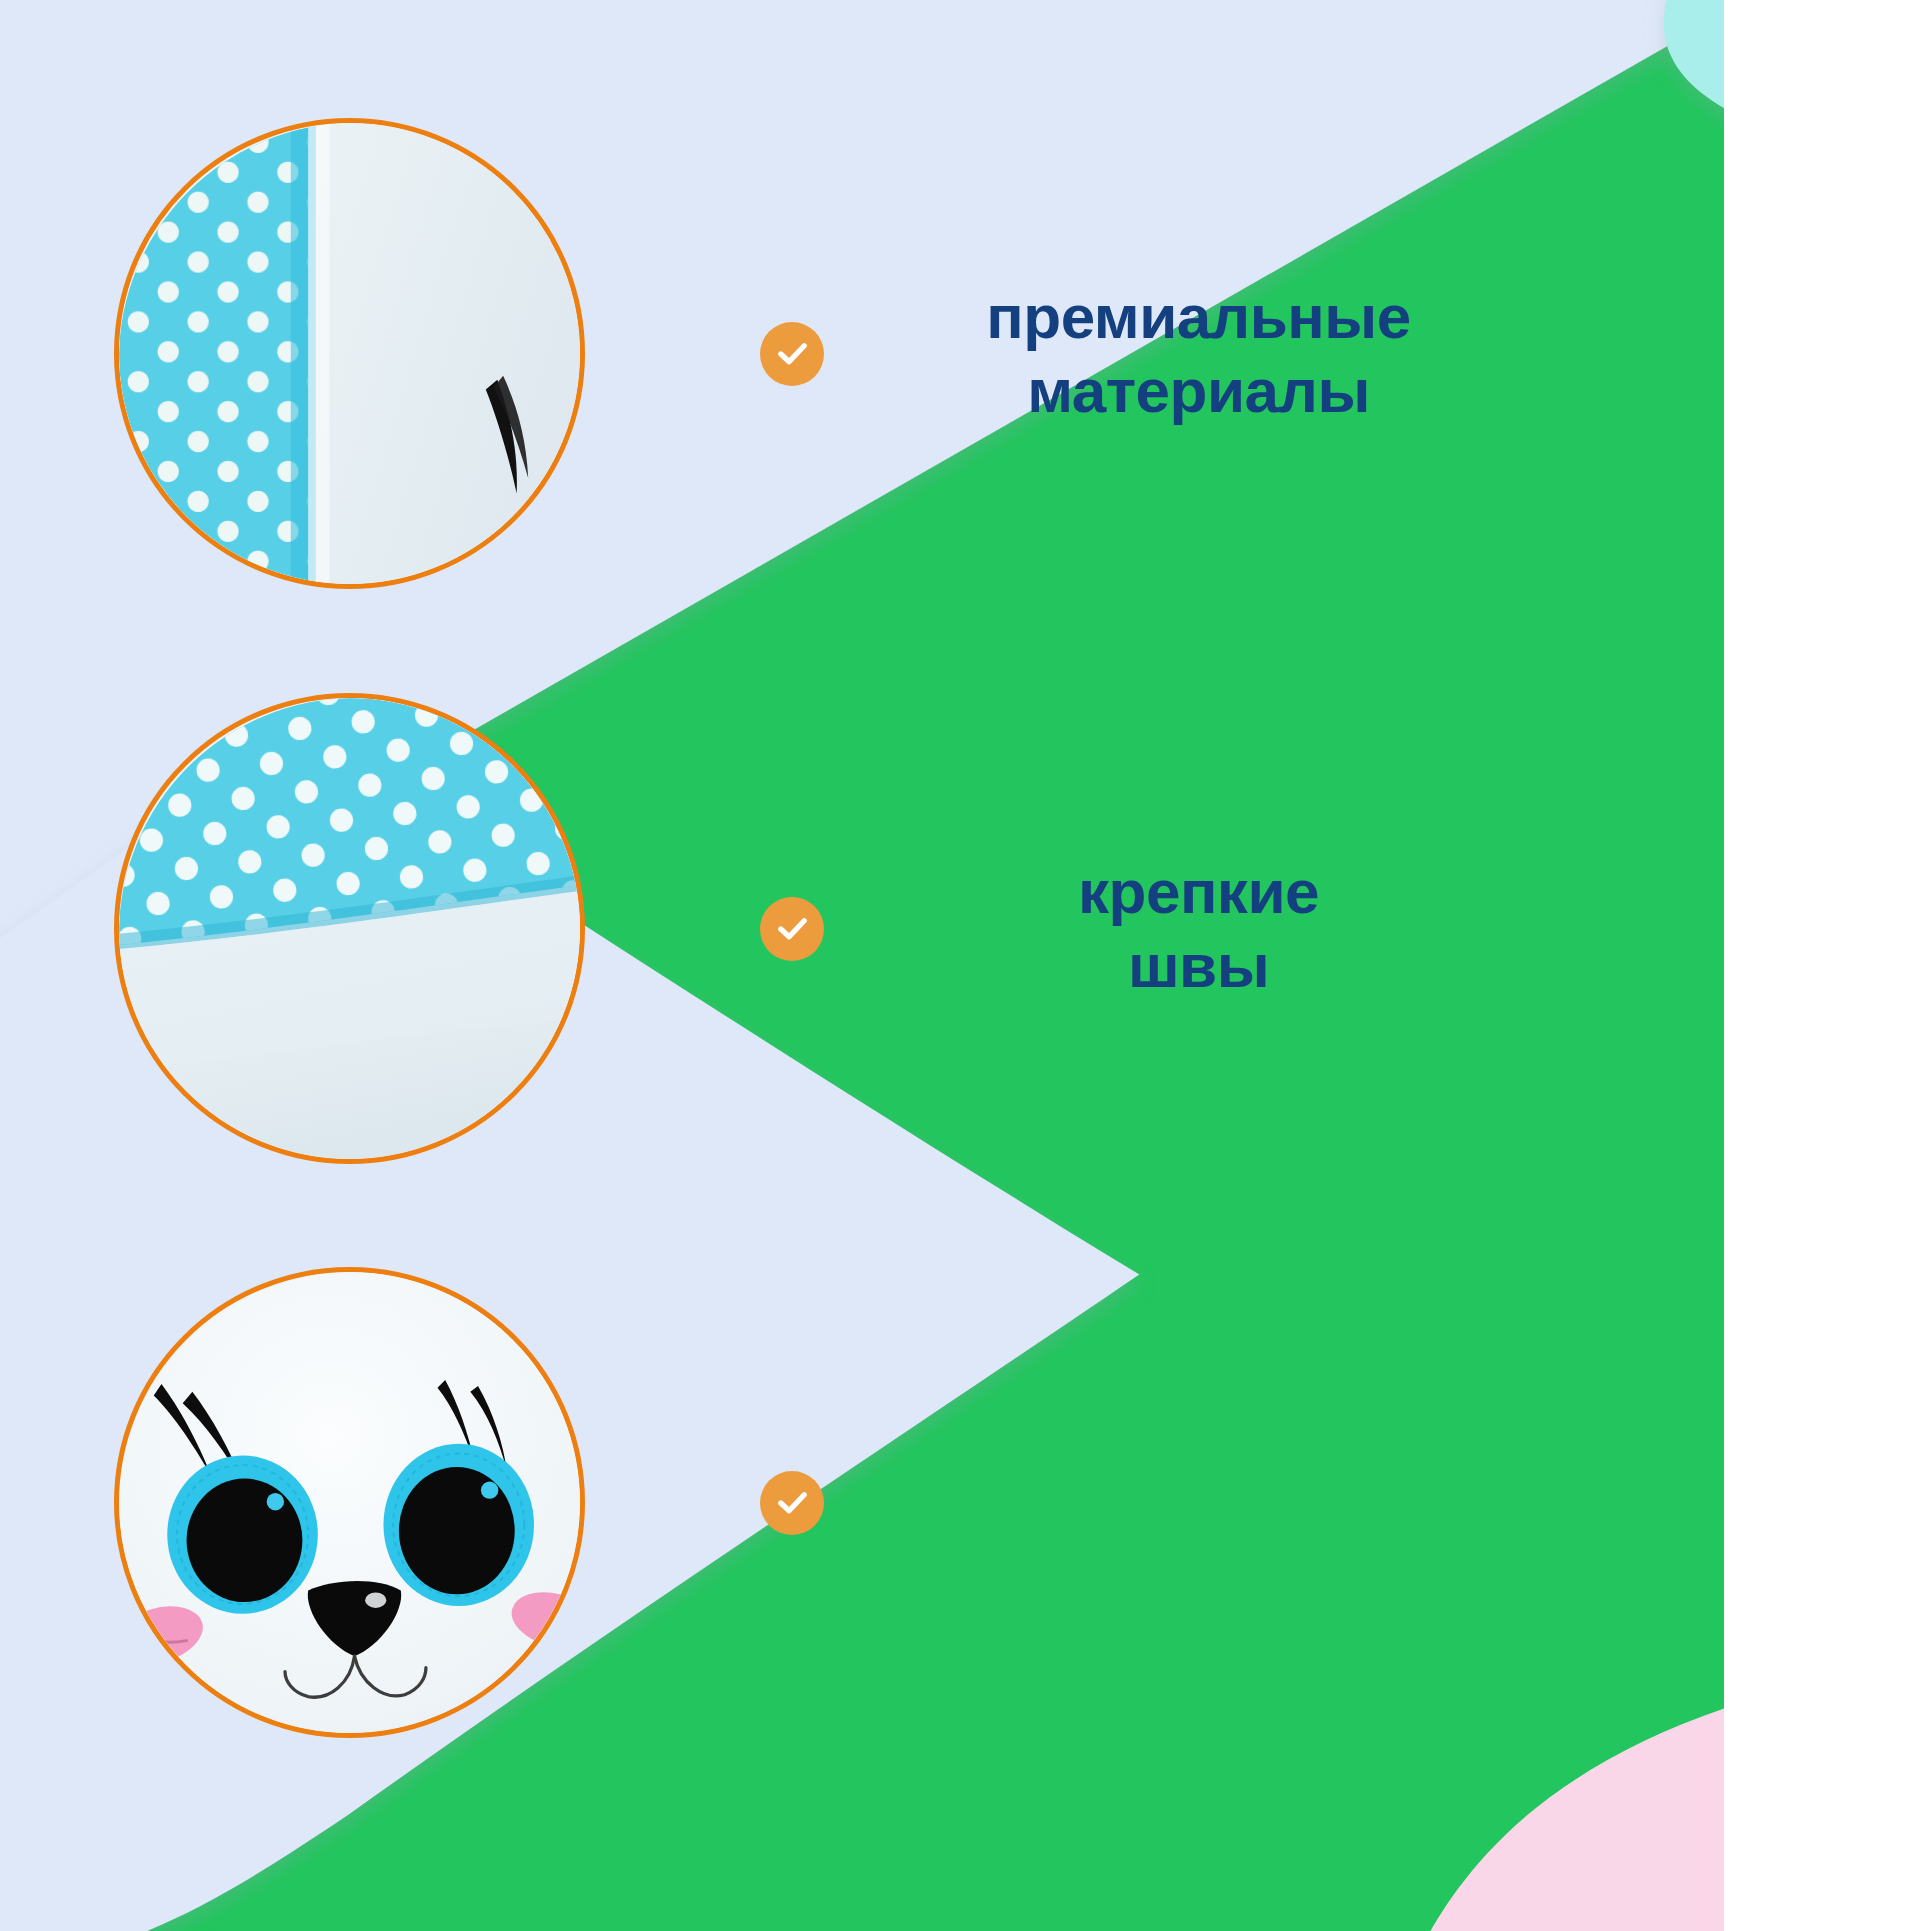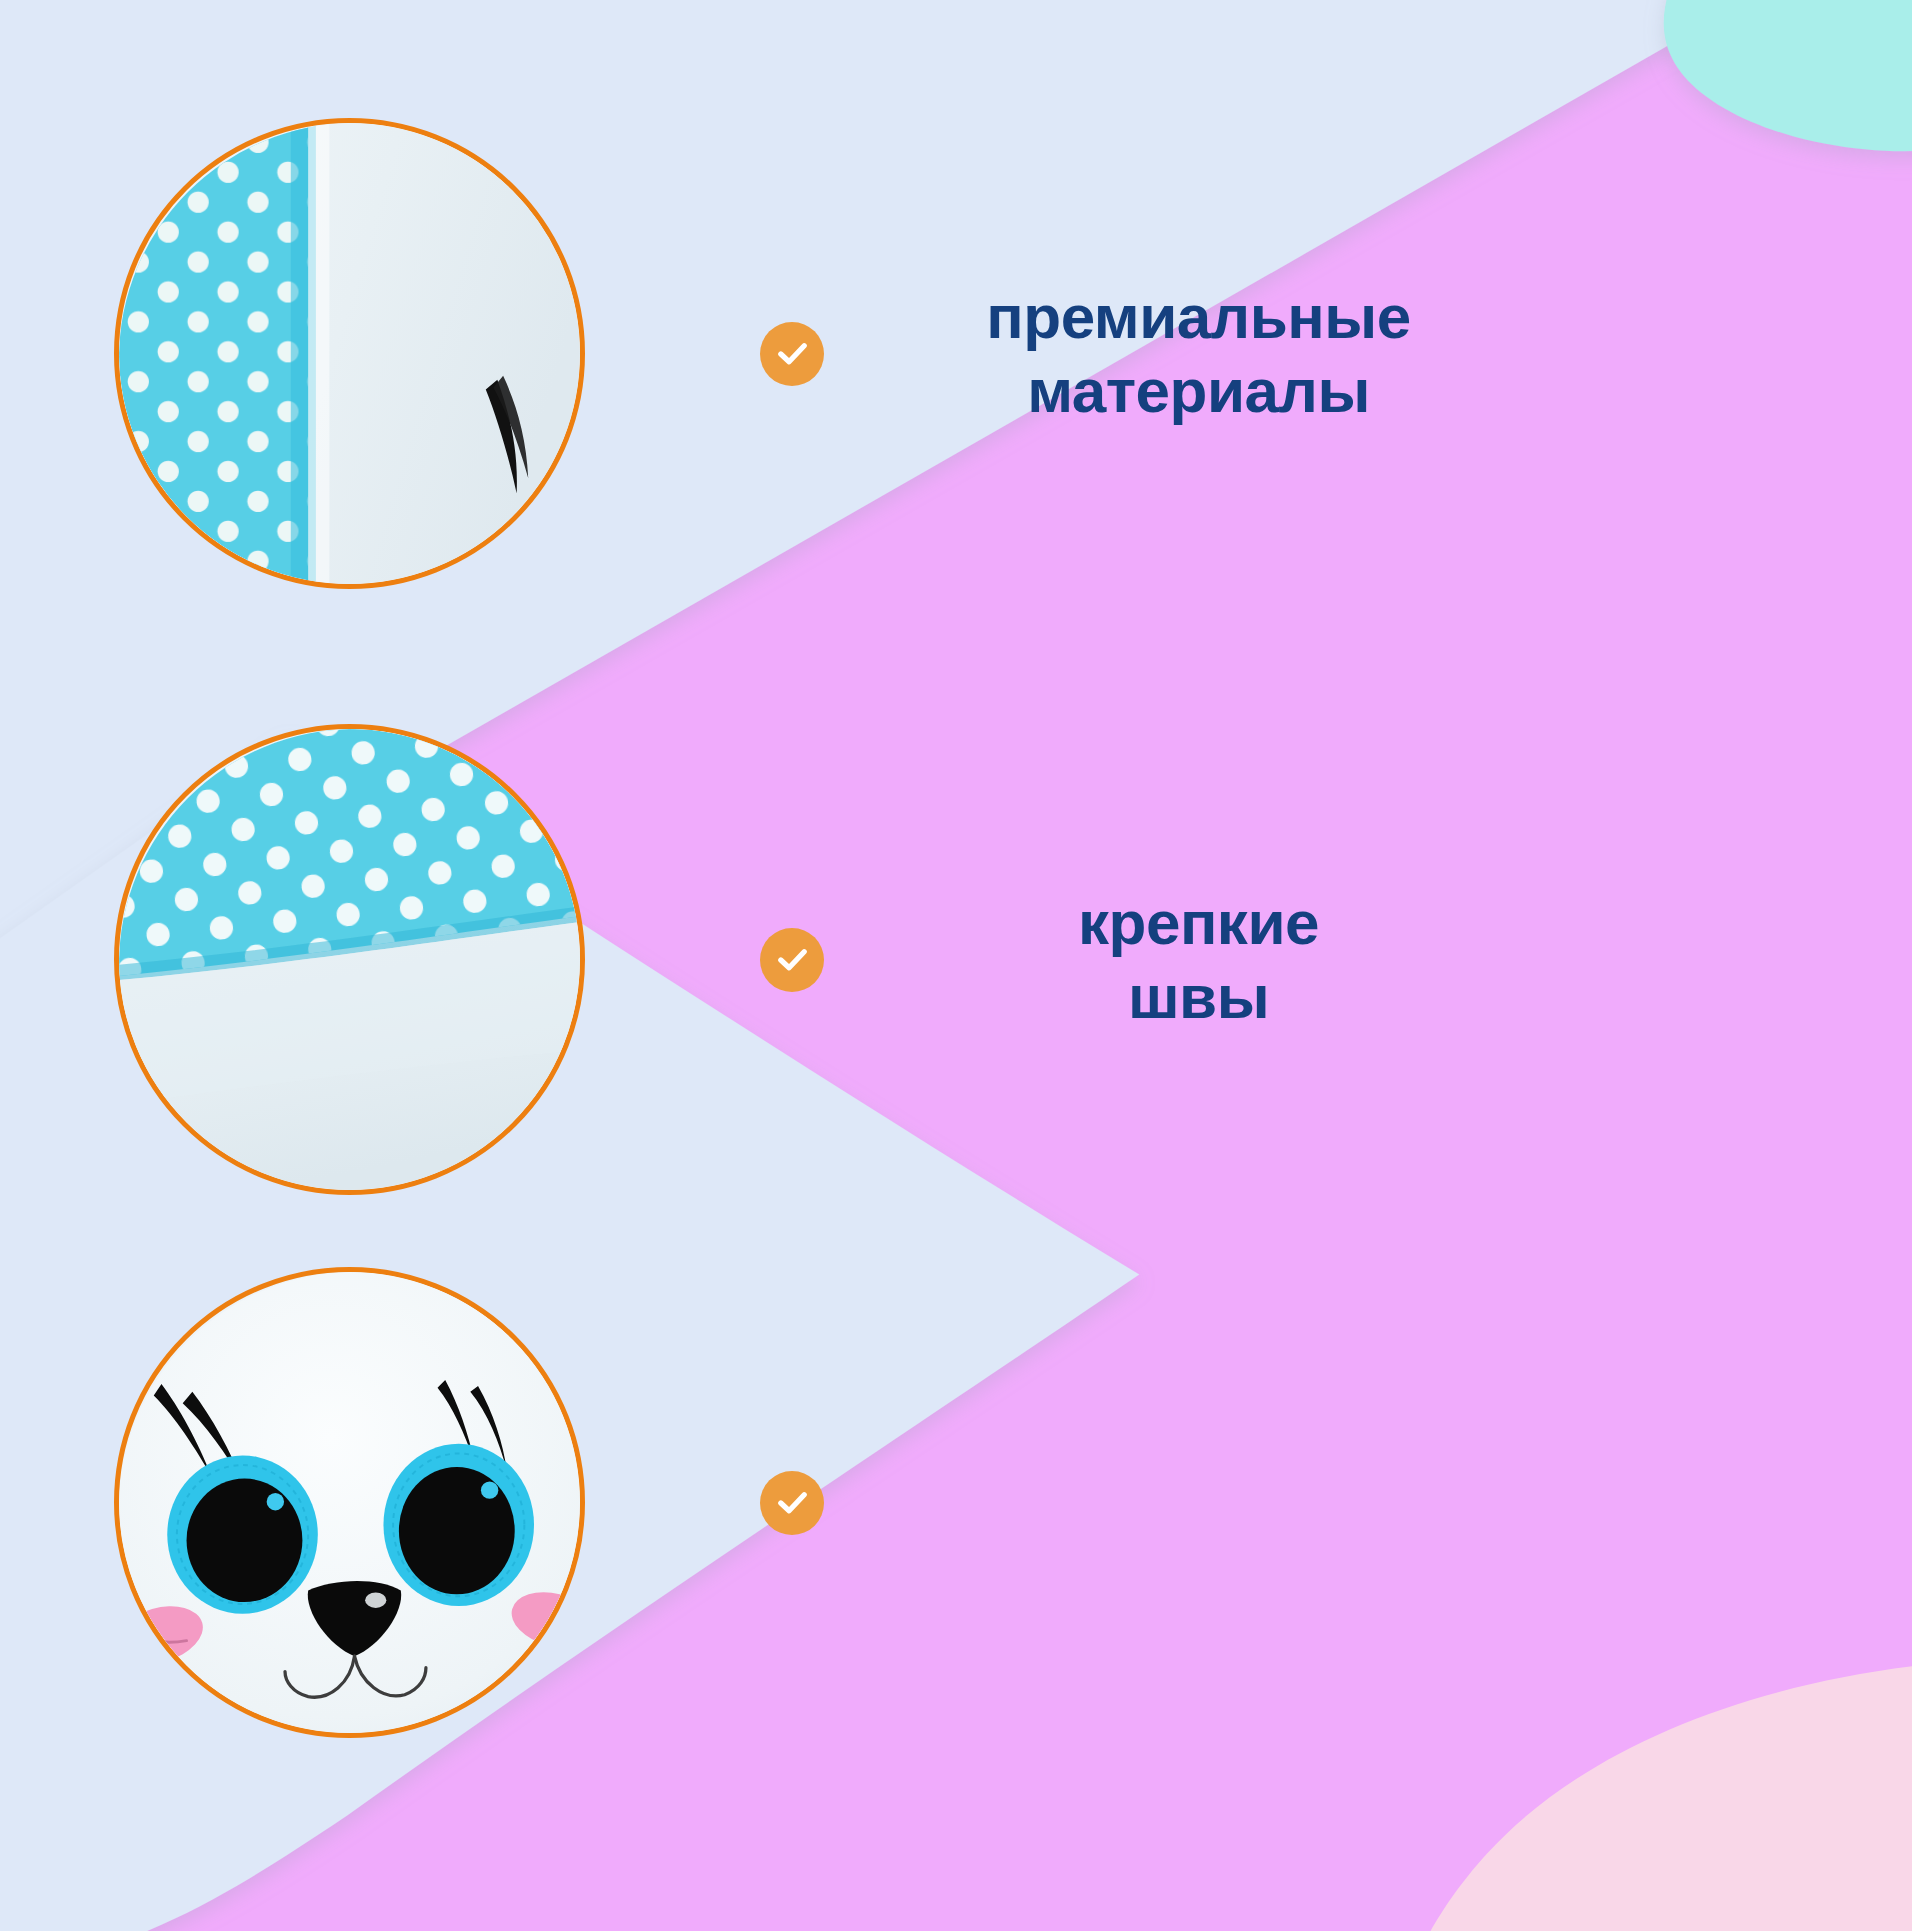--- a/index.html
+++ b/index.html
@@ -5,43 +5,43 @@
   html, body {
     margin: 0;
     padding: 0;
     background: #ffffff;
   }
   body {
     font-family: "Liberation Sans", sans-serif;
   }
   .canvas {
     position: relative;
-    width: 1912px;
+    width: 1724px;
     height: 1931px;
-    background: #f0abfc;
+    background: #22c55e;
     overflow: hidden;
   }
 
   
   .bg-layer {
     position: absolute;
     inset: 0;
     width: 1931px;
     height: 1931px;
     pointer-events: none;
   }
 
   
   .feature-row {
     position: absolute;
     display: flex;
     align-items: center;
   }
   .row-1 { left: 114px; top: 118px;  }
-  .row-2 { left: 114px; top: 724px;  }
+  .row-2 { left: 114px; top: 693px;  }
   .row-3 { left: 114px; top: 1267px; }
 
   .photo-circle {
     position: relative;
     width: 471px;
     height: 471px;
     border-radius: 50%;
     border: 5.8px solid #ED7F10;
     box-sizing: border-box;
     overflow: hidden;

